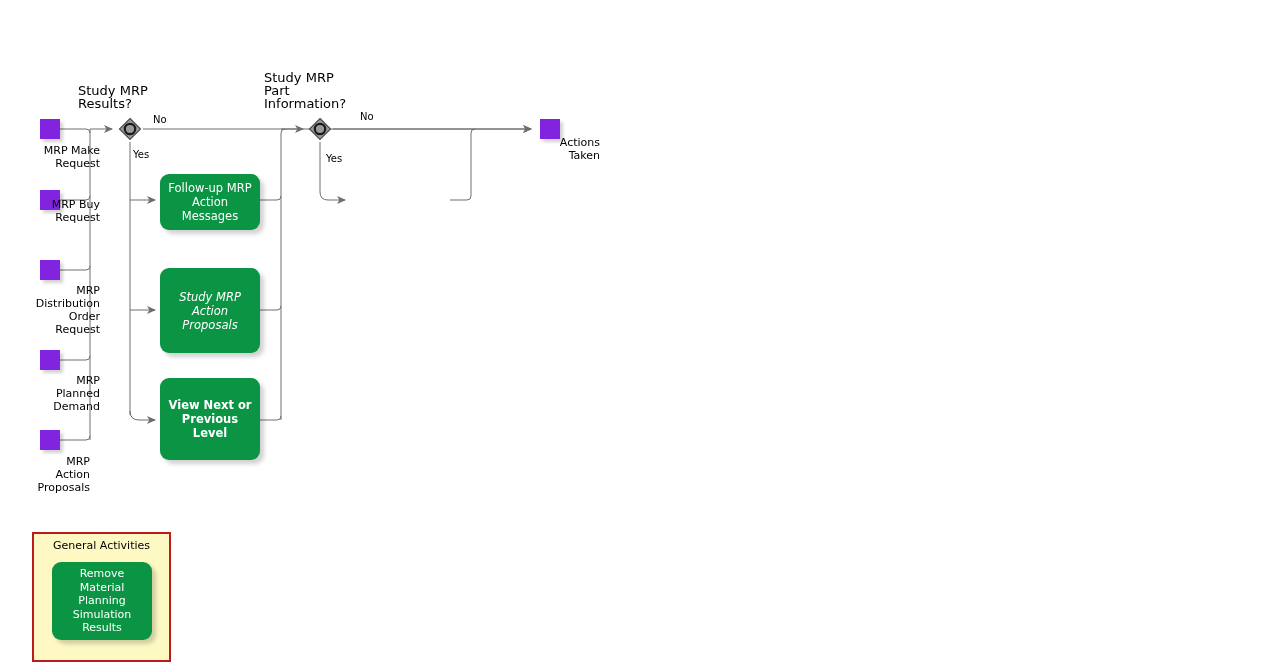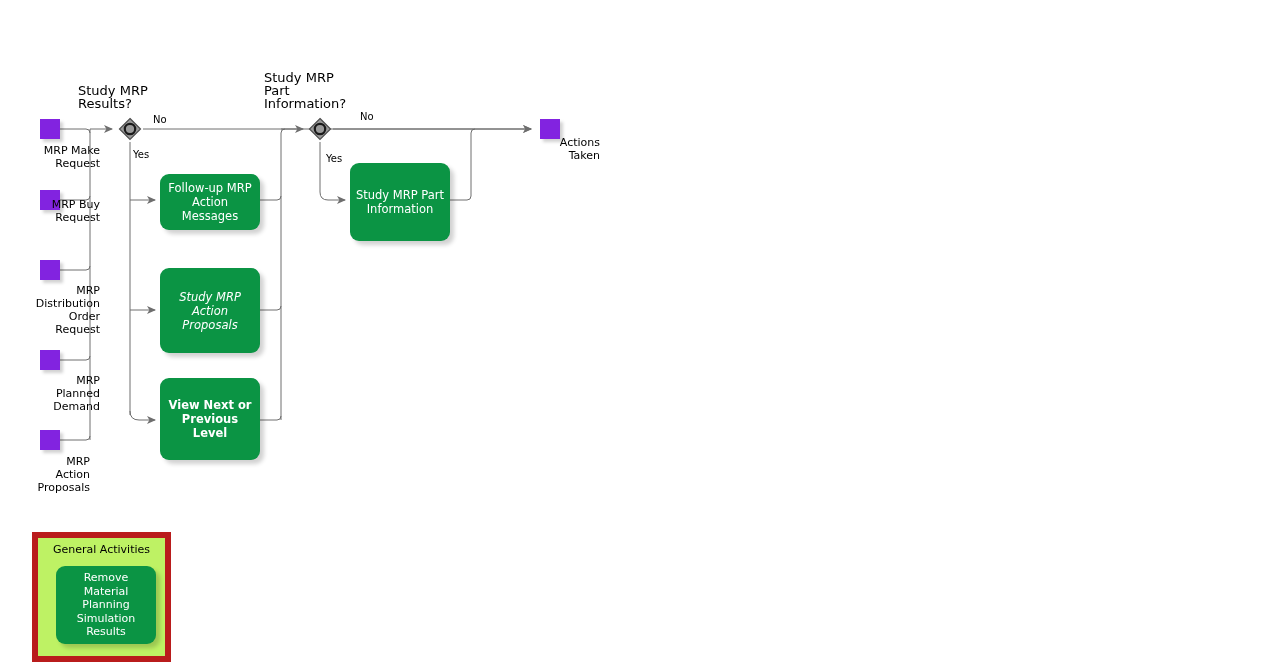--- a/index.html
+++ b/index.html
@@ -92,22 +92,22 @@
     position: absolute;
     font-size: 13px;
     line-height: 13px;
     color: #000000;
     text-align: left;
     white-space: pre-line;
   }
   
   .group-box {
     position: absolute;
-    border: 6px solid #b91c1c;
-    background: #bef264;
+    border: 2px solid #b91c1c;
+    background: #fef9c3;
     box-sizing: border-box;
   }
   .group-title {
     position: absolute;
     font-size: 11px;
     line-height: 13px;
     color: #000000;
     text-align: center;
     width: 100%;
   }
@@ -218,22 +218,20 @@
 
   <div class="task" style="left:160px; top:174px; width:100px; height:56px;">Follow-up MRP
 Action Messages</div>
 
   <div class="task" style="left:160px; top:268px; width:100px; height:85px;font-style:italic;">Study MRP Action
 Proposals</div>
 
   <div class="task" style="left:160px; top:378px; width:100px; height:82px;font-weight:bold;">View Next or
 Previous Level</div>
 
-  <div class="task" style="left:350px; top:163px; width:100px; height:78px;">Study MRP Part
-Information</div>
 
   <div class="group-box" style="left:32px; top:532px; width:139px; height:130px;">
     <div class="group-title" style="left:0px; top:5px;">General Activities</div>
     <div class="task" style="left:18px; top:28px; width:100px; height:78px; font-size:11px; line-height:13.5px;">Remove Material
 Planning
 Simulation
 Results</div>
   </div>
 
 </div>

